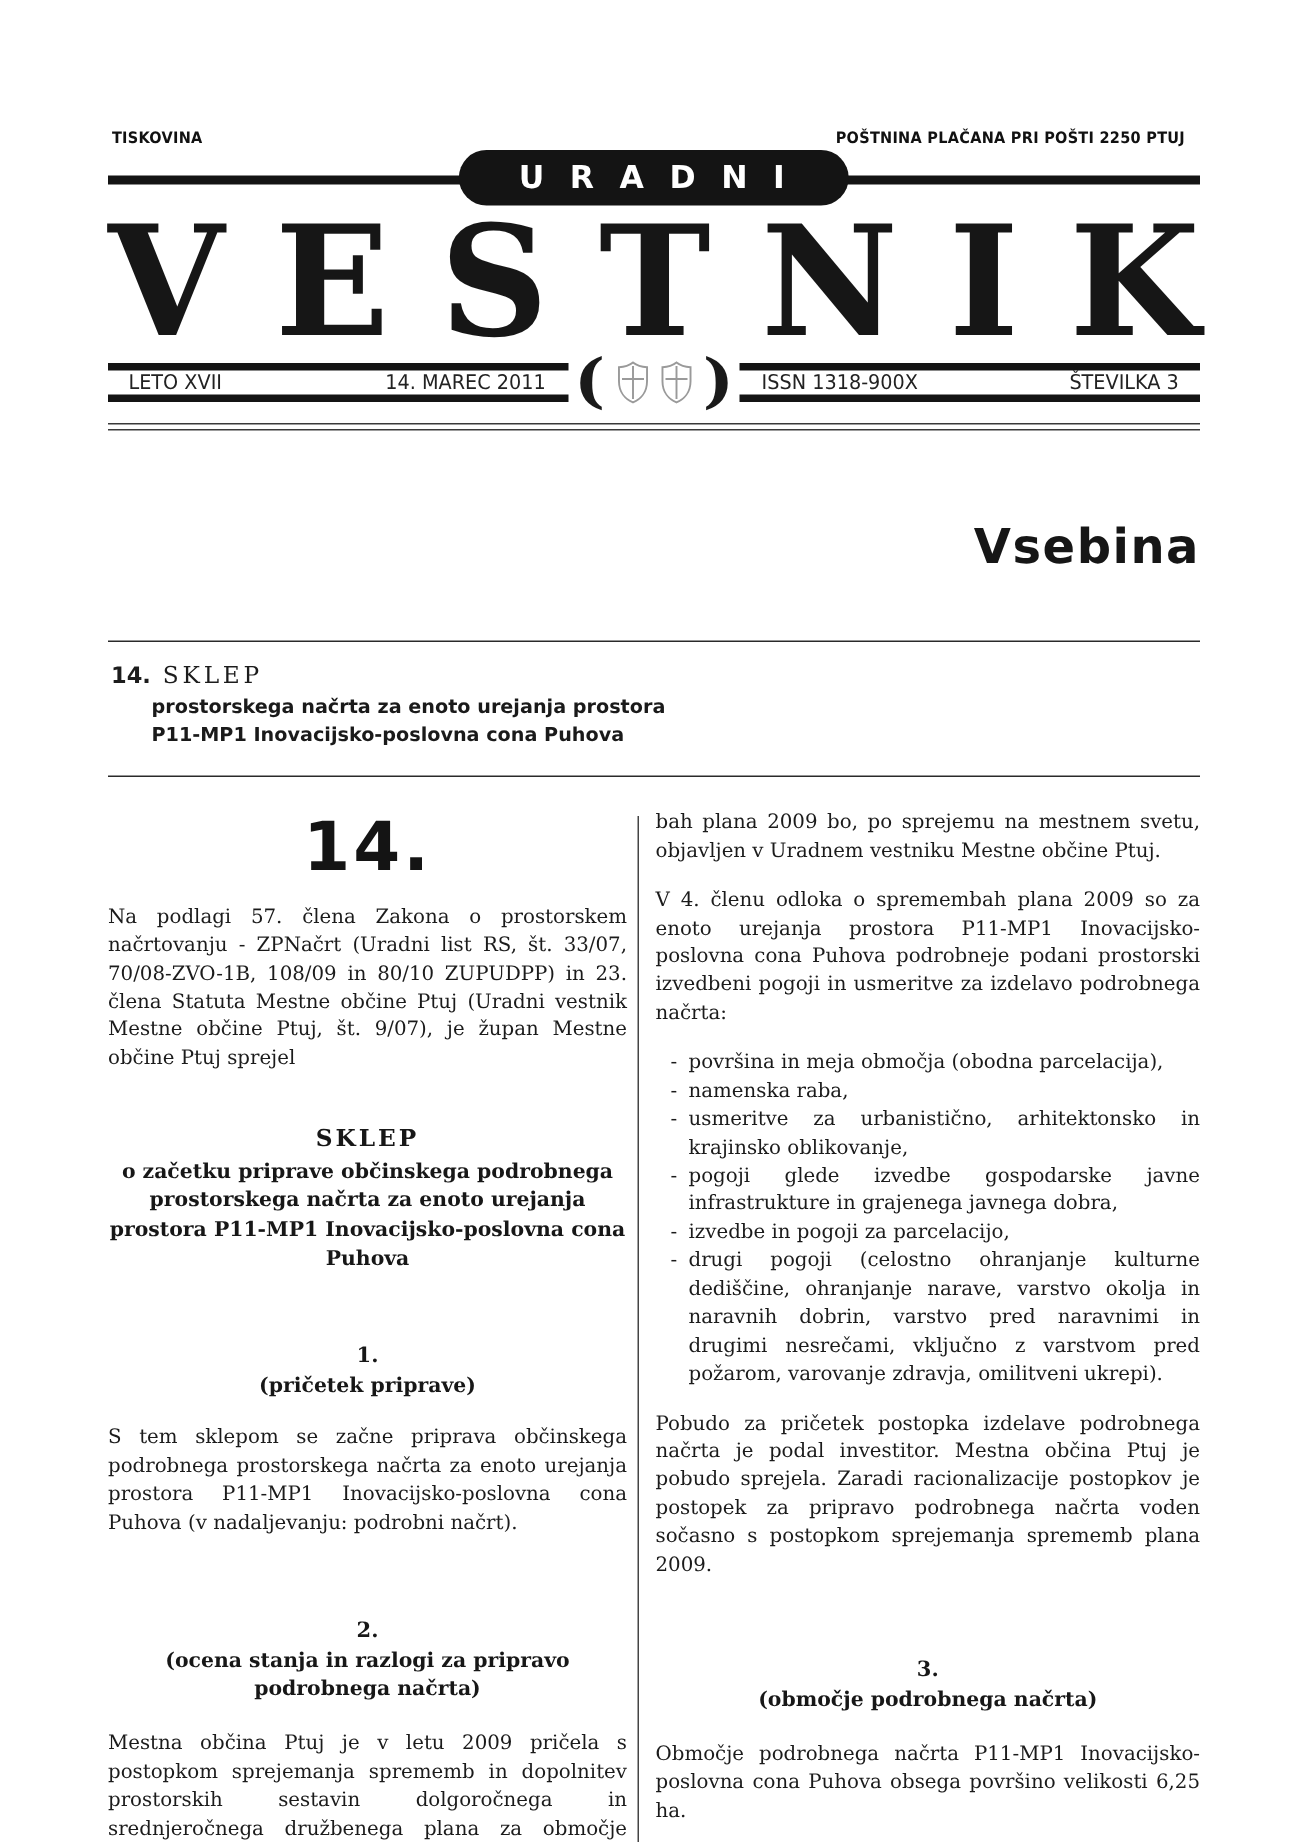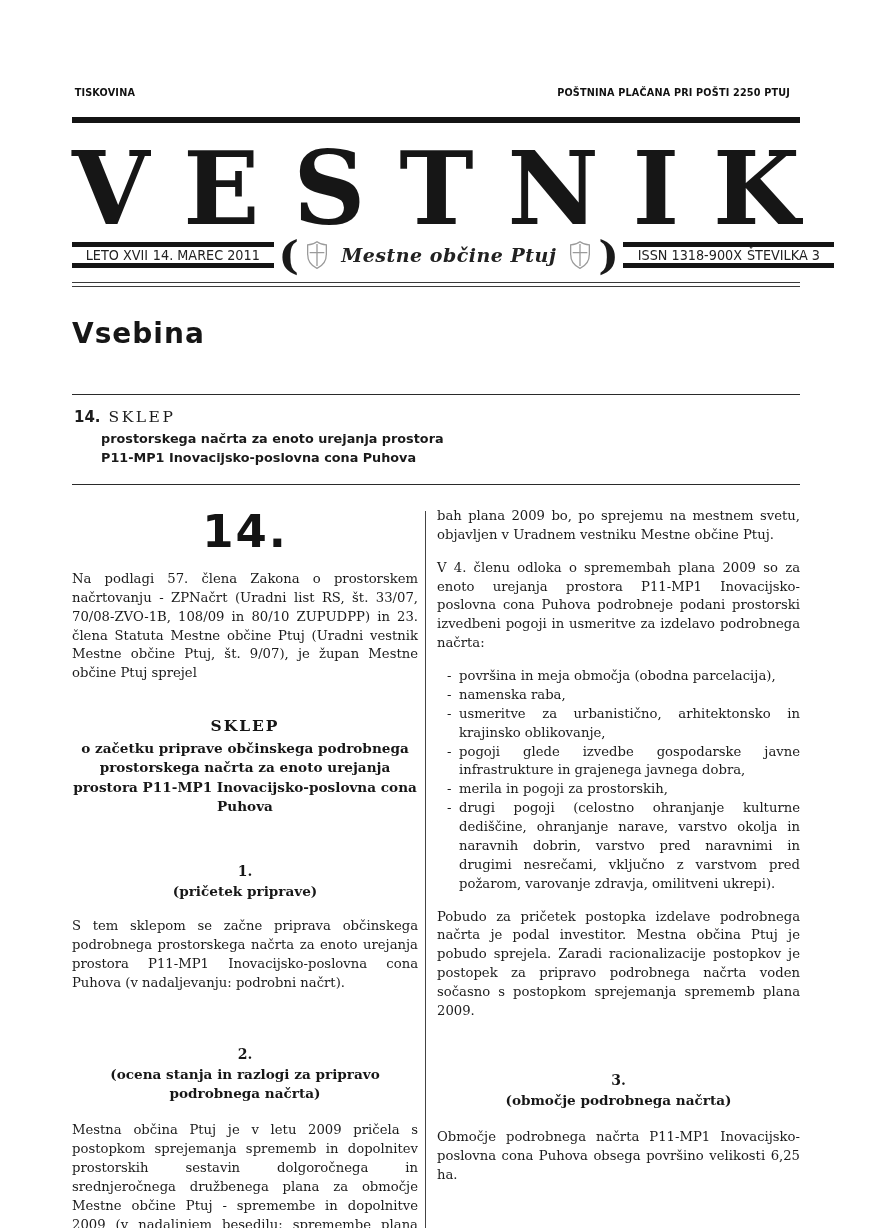--- a/index.html
+++ b/index.html
@@ -37,22 +37,22 @@
   .band-seg span{transform:scaleX(.95);}
   .band-center{display:flex;align-items:center;gap:7px;padding:0 4px;}
   .paren{font-family:"DejaVu Serif",serif;font-weight:bold;font-size:44px;
     line-height:36px;color:#1a1a1a;transform:scaleY(.9);}
   .shield svg{display:block;}
   .script{font-family:"DejaVu Serif",serif;font-style:italic;font-weight:bold;
     font-size:19px;color:#222;white-space:nowrap;padding:0 6px;letter-spacing:.5px;}
   .double-rule{margin-top:9px;height:3px;border-top:1.6px solid #3a3a3a;
     border-bottom:1.6px solid #3a3a3a;}
   
-  .vsebina{margin-top:30px;text-align:left;font-family:"DejaVu Sans",sans-serif;
-    font-weight:bold;font-size:28px;letter-spacing:1px;color:#161616;}
+  .vsebina{margin-top:58px;text-align:right;font-family:"DejaVu Sans",sans-serif;
+    font-weight:bold;font-size:32px;letter-spacing:1px;color:#161616;}
   .rule{border-top:1.8px solid #2a2a2a;margin-top:0;}
   .rule.first{margin-top:44px;}
   .toc{padding:13px 0 16px 2px;}
   .toc-head{display:flex;align-items:baseline;gap:8px;}
   .toc-num{font-family:"DejaVu Sans",sans-serif;font-weight:bold;font-size:15px;}
   .toc-type{font-family:"DejaVu Serif",serif;font-size:15.5px;letter-spacing:2.5px;}
   .toc-lines{margin-left:27px;margin-top:3px;
     font-family:"DejaVu Sans",sans-serif;font-weight:bold;font-size:12.8px;
     line-height:1.52;color:#1a1a1a;}
   
@@ -84,20 +84,21 @@
 
 <div class="page">
 
   <div class="topline">
     <span>TISKOVINA</span>
     <span>POŠTNINA PLAČANA PRI POŠTI 2250 PTUJ</span>
   </div>
 
   <div class="mastband">
     <div class="mastline"></div>
+    <div class="pill">URADNI</div>
   </div>
 
   <div class="vestnik">
       <span>V</span>
       <span>E</span>
       <span>S</span>
       <span>T</span>
       <span>N</span>
       <span>I</span>
       <span>K</span>
@@ -109,21 +110,20 @@
       <span>14. MAREC 2011</span>
     </div>
     <div class="band-center">
       <span class="paren">(</span>
       <span class="shield">
         <svg width="22" height="30" viewBox="0 0 24 32">
           <path d="M12 1.5 C9.5 3.5 5 4.8 1.8 4.9 L1.8 15 C1.8 23 6.5 28.2 12 30.5 C17.5 28.2 22.2 23 22.2 15 L22.2 4.9 C19 4.8 14.5 3.5 12 1.5 Z" fill="none" stroke="#9a9a9a" stroke-width="1.4"></path>
           <path d="M12 4 L12 28 M4 13.5 L20 13.5" stroke="#9a9a9a" stroke-width="1.4" fill="none"></path>
         </svg>
       </span>
-      <span class="script">Mestne občine Ptuj</span>
       <span class="shield">
         <svg width="22" height="30" viewBox="0 0 24 32">
           <path d="M12 1.5 C9.5 3.5 5 4.8 1.8 4.9 L1.8 15 C1.8 23 6.5 28.2 12 30.5 C17.5 28.2 22.2 23 22.2 15 L22.2 4.9 C19 4.8 14.5 3.5 12 1.5 Z" fill="none" stroke="#9a9a9a" stroke-width="1.4"></path>
           <path d="M12 4 L12 28 M4 13.5 L20 13.5" stroke="#9a9a9a" stroke-width="1.4" fill="none"></path>
         </svg>
       </span>
       <span class="paren">)</span>
     </div>
     <div class="band-seg">
       <span>ISSN 1318-900X</span>
@@ -191,21 +191,21 @@
         <div class="bullet">
           <span class="dash">-</span>
           <span class="btxt">usmeritve za urbanistično, arhitektonsko in krajinsko oblikovanje,</span>
         </div>
         <div class="bullet">
           <span class="dash">-</span>
           <span class="btxt">pogoji glede izvedbe gospodarske javne infrastrukture in grajenega javnega dobra,</span>
         </div>
         <div class="bullet">
           <span class="dash">-</span>
-          <span class="btxt">merila in pogoji za prostorskih,</span>
+          <span class="btxt">izvedbe in pogoji za parcelacijo,</span>
         </div>
         <div class="bullet">
           <span class="dash">-</span>
           <span class="btxt">drugi pogoji (celostno ohranjanje kulturne dediščine, ohranjanje narave, varstvo okolja in naravnih dobrin, varstvo pred naravnimi in drugimi nesrečami, vključno z varstvom pred požarom, varovanje zdravja, omilitveni ukrepi).</span>
         </div>
       </div>
 
       <p>Pobudo za pričetek postopka izdelave podrobnega načrta je podal investitor. Mestna občina Ptuj je pobudo sprejela. Zaradi racionalizacije postopkov je postopek za pripravo podrobnega načrta voden sočasno s postopkom sprejemanja sprememb plana 2009.</p>
 
       <div class="c-head sec3-head">

